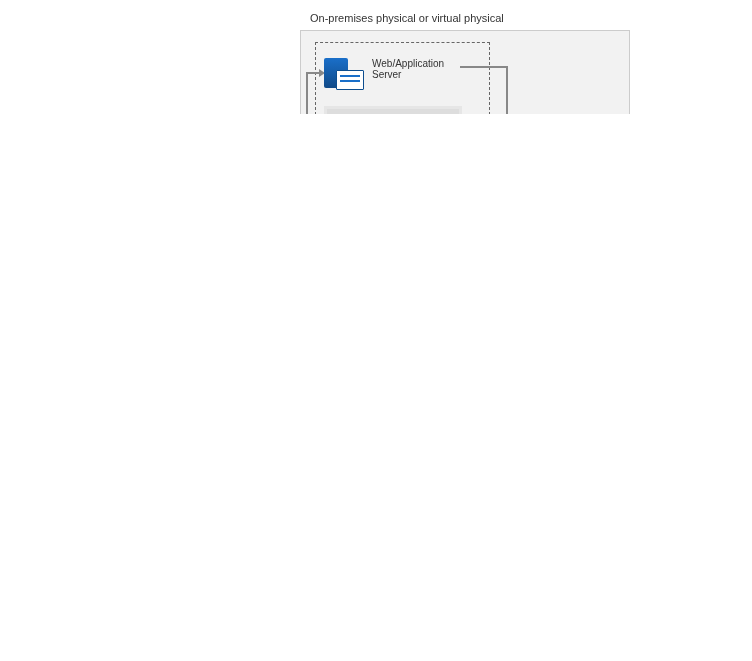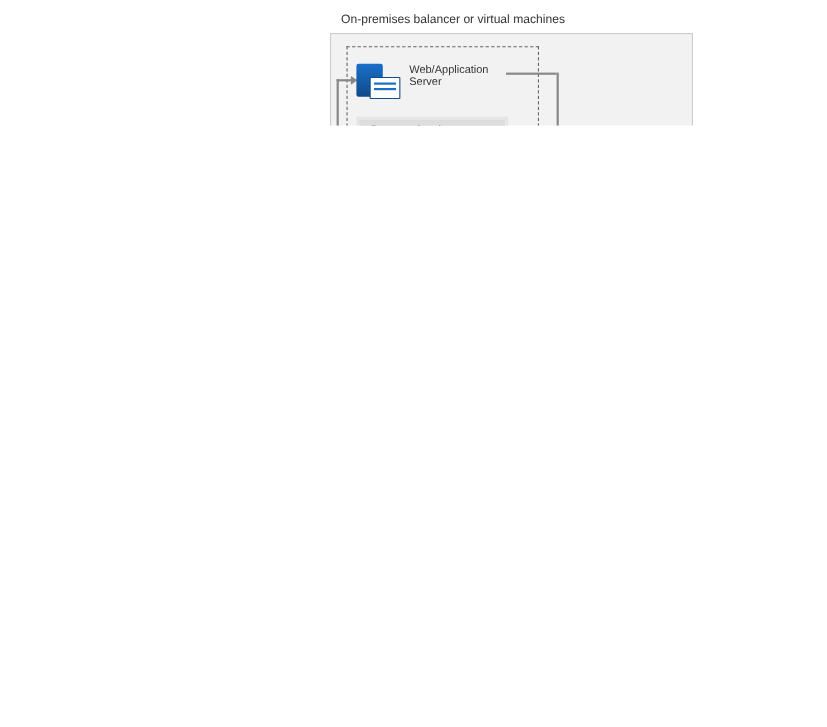--- a/index.html
+++ b/index.html
@@ -211,21 +211,21 @@
   .hline{position:absolute;height:1.5px;background:#888;}
   .vline{position:absolute;width:1.5px;background:#888;}
   .ah-r::after{
     content:"";position:absolute;right:-5px;top:-3.5px;
     border-left:6px solid #888;border-top:4px solid transparent;border-bottom:4px solid transparent;
   }
 </style>
 </head>
 <body>
 
-<div class="onprem-title">On-premises balancer or virtual machines</div>
+<div class="onprem-title">On-premises physical or virtual physical</div>
 <div class="onprem-box"></div>
 <div class="webfarm-box"></div>
 <div class="webfarm-label">Web Farm</div>
 
 <div class="abs" style="left:146px;top:120px;">
   <div class="user-icon">
       <div class="head"></div>
       <div class="body"></div>
     </div>
 </div>

